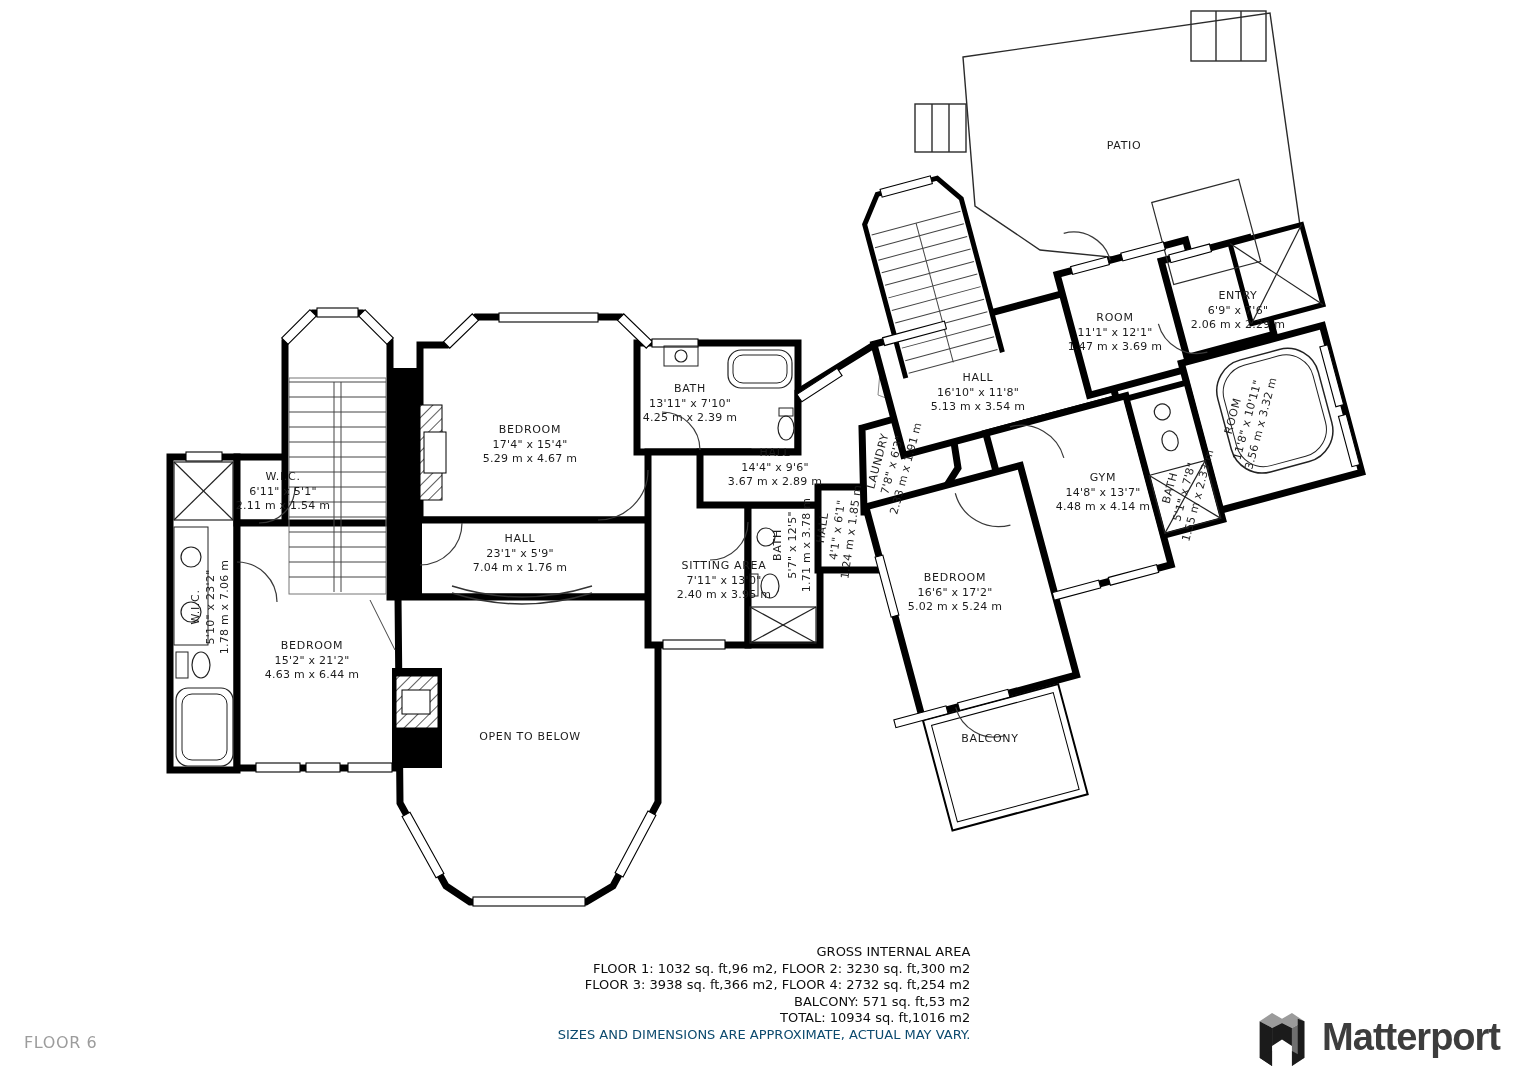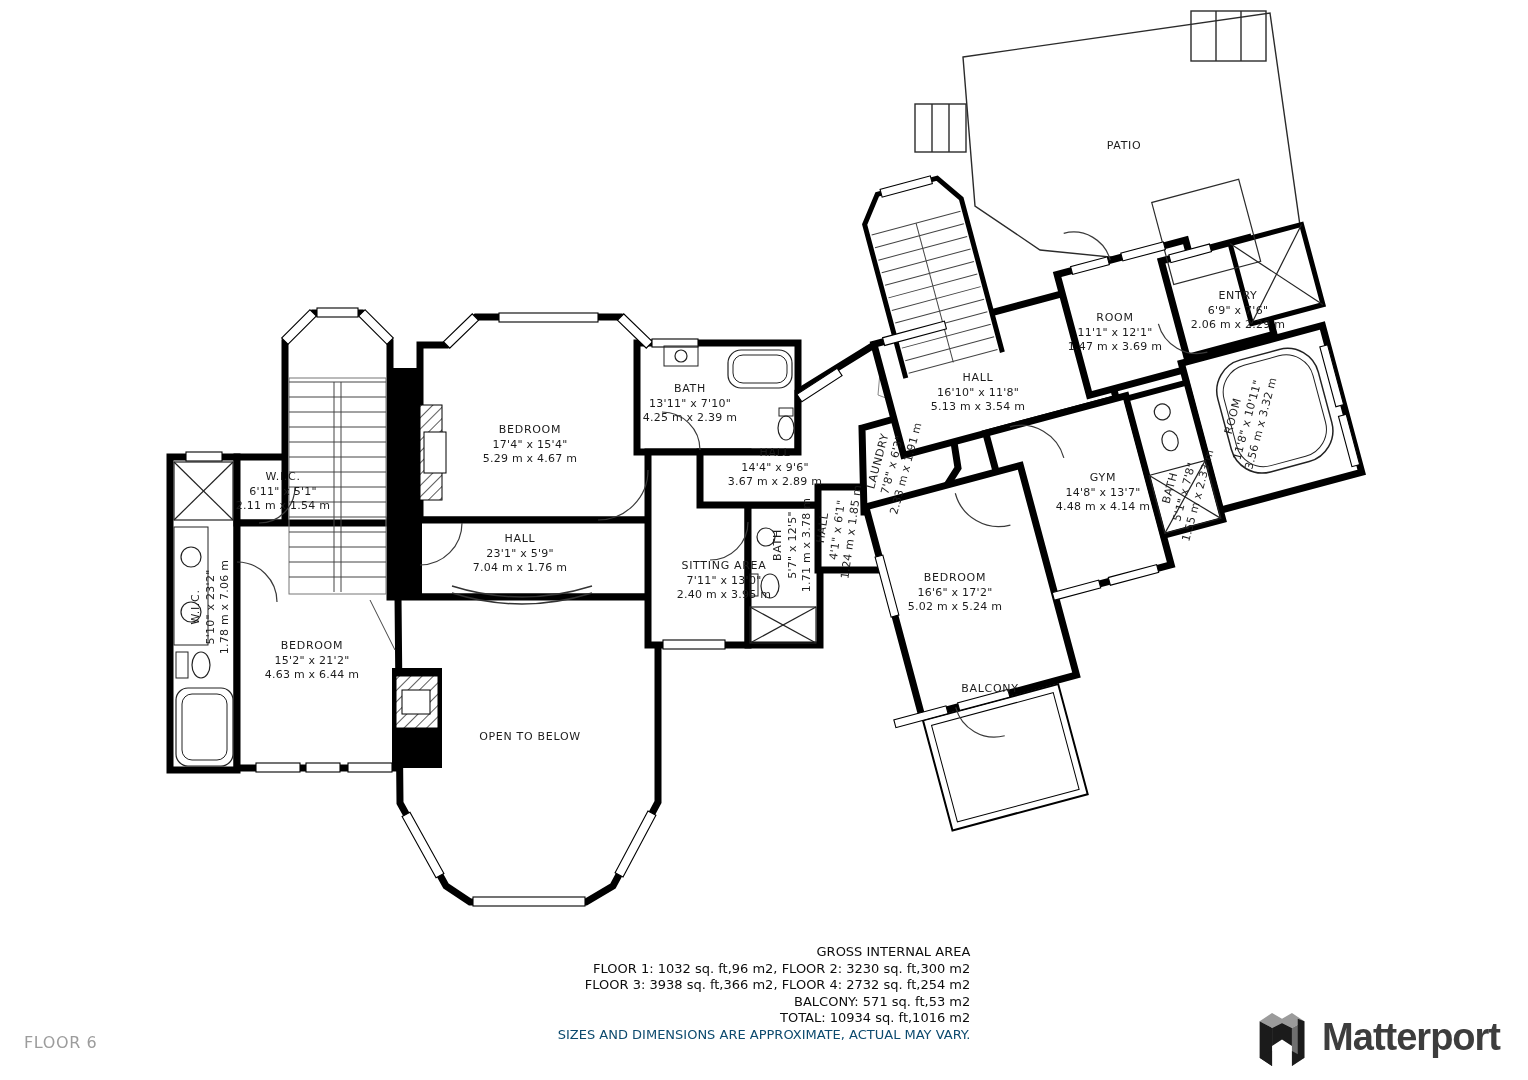--- a/index.html
+++ b/index.html
@@ -321,21 +321,21 @@
     <div class="room-label" style="left: 1248px; top: 420px; transform: translate(-50%, -50%) rotate(-75deg);">
       <div class="rname">ROOM</div>
       <div class="rft">11'8" x 10'11"</div>
       <div class="rm">3.56 m x 3.32 m</div>
     </div>
     <div class="room-label" style="left: 955px; top: 593px; transform: translate(-50%, -50%) rotate(0deg);">
       <div class="rname">BEDROOM</div>
       <div class="rft">16'6" x 17'2"</div>
       <div class="rm">5.02 m x 5.24 m</div>
     </div>
-    <div class="room-label" style="left: 990px; top: 689px; transform: translate(-50%, -50%) rotate(0deg);">
+    <div class="room-label" style="left: 990px; top: 739px; transform: translate(-50%, -50%) rotate(0deg);">
       <div class="rname">BALCONY</div>
     </div>
   </div>
 
 <div id="footer">
   <div>GROSS INTERNAL AREA</div>
   <div id="footer-lines">
       <div>FLOOR 1: 1032 sq. ft,96 m2, FLOOR 2: 3230 sq. ft,300 m2</div>
       <div>FLOOR 3: 3938 sq. ft,366 m2, FLOOR 4: 2732 sq. ft,254 m2</div>
       <div>BALCONY: 571 sq. ft,53 m2</div>

